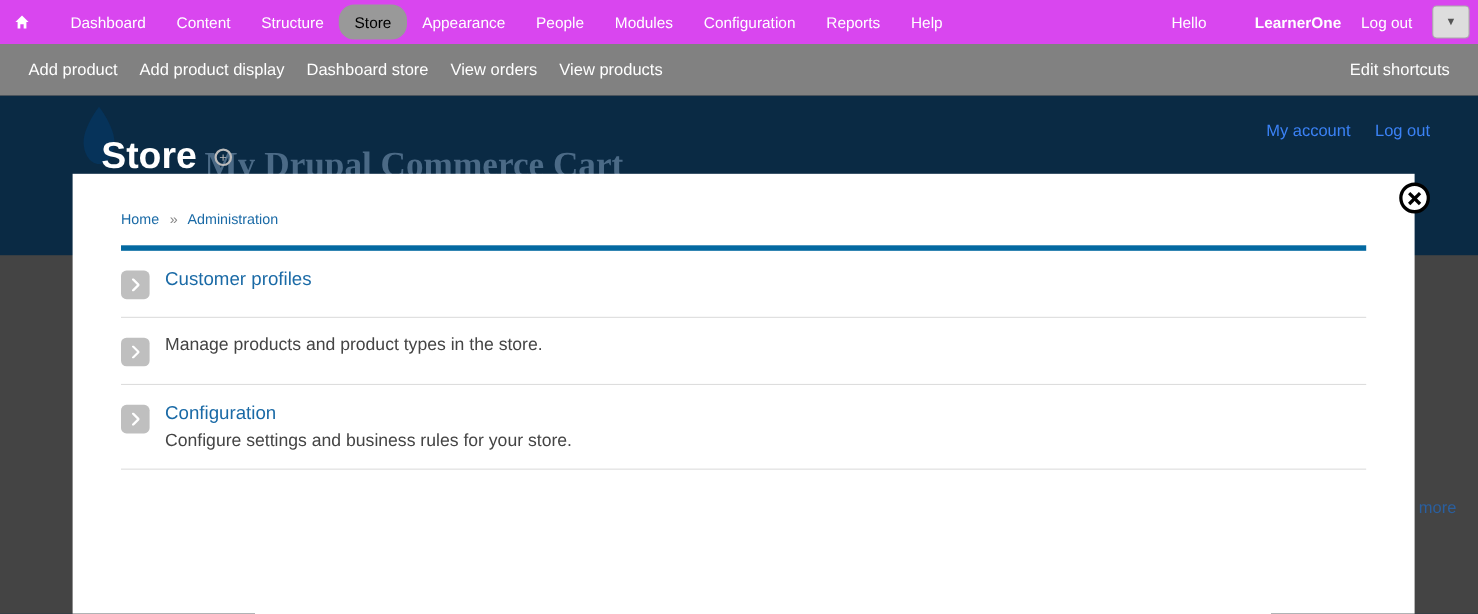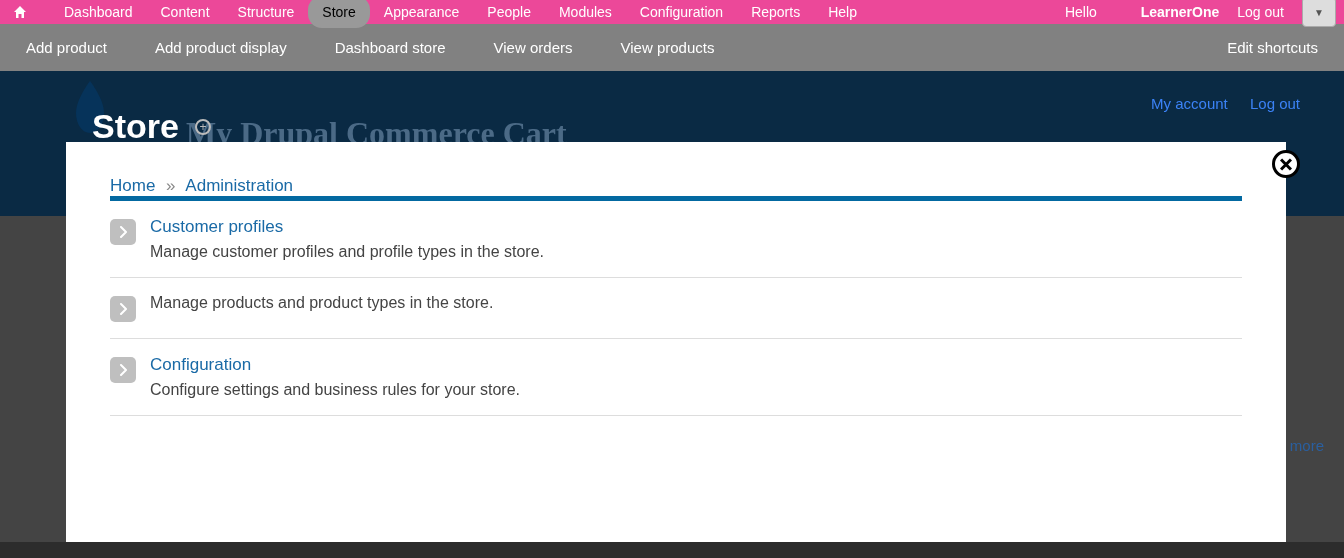--- a/index.html
+++ b/index.html
@@ -1,32 +1,32 @@
 <!DOCTYPE html>
 <html><head>
 <meta charset="utf-8">
 <style>
   * { margin: 0; padding: 0; box-sizing: border-box; }
   html, body { width: 1344px; height: 558px; overflow: hidden; font-family: "Lucida Grande", "Segoe UI", Verdana, sans-serif; }
   body { background: #2c2c2c; }
 
   
-  .admin-bar { display: flex; align-items: center; background: #ec4899; color: #fff; height: 24px; font-size: 14px; }
+  .admin-bar { display: flex; align-items: center; background: #d946ef; color: #fff; height: 40px; font-size: 14px; }
   .admin-bar .home { width: 40px; display: flex; align-items: center; justify-content: center; cursor: pointer; }
   .admin-bar .items { display: flex; align-items: center; gap: 0; padding-left: 10px; }
   .admin-bar .item { padding: 8px 14px; cursor: pointer; border-radius: 14px; white-space: nowrap; }
   .admin-bar .item.active { background: #999; color: #000; }
   .admin-bar .spacer { flex: 1; }
   .admin-bar .hello { padding-right: 18px; font-size: 14px; }
   .admin-bar .hello strong { font-weight: bold; margin-left: 40px; }
   .admin-bar .logout { padding-right: 18px; cursor: pointer; }
   .admin-bar .toggle { width: 34px; height: 30px; background: #ddd; border: 1px solid #aaa; border-radius: 4px; display: flex; align-items: center; justify-content: center; margin-right: 8px; cursor: pointer; color: #555; font-size: 10px; }
 
   
-  .shortcut-bar { display: flex; align-items: center; background: #818181; color: #fff; height: 47px; font-size: 15px; padding: 0 26px; gap: 28px; }
+  .shortcut-bar { display: flex; align-items: center; background: #818181; color: #fff; height: 47px; font-size: 15px; padding: 0 26px; }
   .shortcut-bar .sc-item { margin-right: 20px; cursor: pointer; }
   .shortcut-bar .spacer { flex: 1; }
   .shortcut-bar .edit { cursor: pointer; }
 
   
   .region { position: relative; background: #0a2a44; height: 471px; }
   .region .user-links { position: absolute; top: 24px; right: 44px; color: #3b82f6; font-size: 15px; }
   .region .user-links span { margin-left: 18px; cursor: pointer; }
   .region .page-title-wrap { position: absolute; top: 36px; left: 92px; display: flex; align-items: center; gap: 16px; }
   .region .page-title { color: #fff; font-size: 34px; font-weight: bold; }
@@ -38,21 +38,21 @@
   
   .content-bg { position: absolute; top: 145px; left: 0; right: 0; bottom: 0; background: #444; }
 
   
   .overlay { position: absolute; top: 71px; left: 66px; right: 58px; bottom: 0; background: #fff; padding: 34px 44px 0 44px; }
   .overlay .close { position: absolute; top: 8px; right: -14px; width: 28px; height: 28px; background: #fff; border: 3px solid #000; border-radius: 50%; display: flex; align-items: center; justify-content: center; cursor: pointer; }
   .overlay .close::before, .overlay .close::after { content: ""; position: absolute; width: 14px; height: 3px; background: #000; }
   .overlay .close::before { transform: rotate(45deg); }
   .overlay .close::after { transform: rotate(-45deg); }
 
-  .breadcrumb { font-size: 17px; color: #888; }
+  .breadcrumb { font-size: 13px; color: #888; margin-bottom: 16px; }
   .breadcrumb a { color: #1a6aa6; text-decoration: none; }
   .breadcrumb .sep { color: #888; margin: 0 6px; }
 
   .admin-list { border-top: 5px solid #0369a1; }
   .admin-list .row { display: flex; align-items: flex-start; gap: 14px; padding: 16px 0; border-bottom: 1px solid #ddd; }
   .admin-list .chev { width: 26px; height: 26px; background: #bfbfbf; border-radius: 5px; display: flex; align-items: center; justify-content: center; margin-top: 2px; cursor: pointer; flex-shrink: 0; }
   .admin-list .chev svg { display: block; }
   .admin-list .txt .title { color: #1a6aa6; font-size: 17px; cursor: pointer; margin-bottom: 6px; }
   .admin-list .txt .desc { color: #444; font-size: 16px; }
 </style>
@@ -128,21 +128,20 @@
     <div class="admin-list">
 
       <div class="row">
         <div class="chev">
           <svg width="8" height="12" viewBox="0 0 8 12">
               <path d="M2 1 L7 6 L2 11" stroke="#fff" stroke-width="2" fill="none" stroke-linecap="round" stroke-linejoin="round"></path>
             </svg>
         </div>
         <div class="txt">
           <div class="title">Customer profiles</div>
-          <div class="desc">Manage customer profiles and profile types in the store.</div>
         </div>
       </div>
 
 
       <div class="row">
         <div class="chev">
           <svg width="8" height="12" viewBox="0 0 8 12">
               <path d="M2 1 L7 6 L2 11" stroke="#fff" stroke-width="2" fill="none" stroke-linecap="round" stroke-linejoin="round"></path>
             </svg>
         </div>

